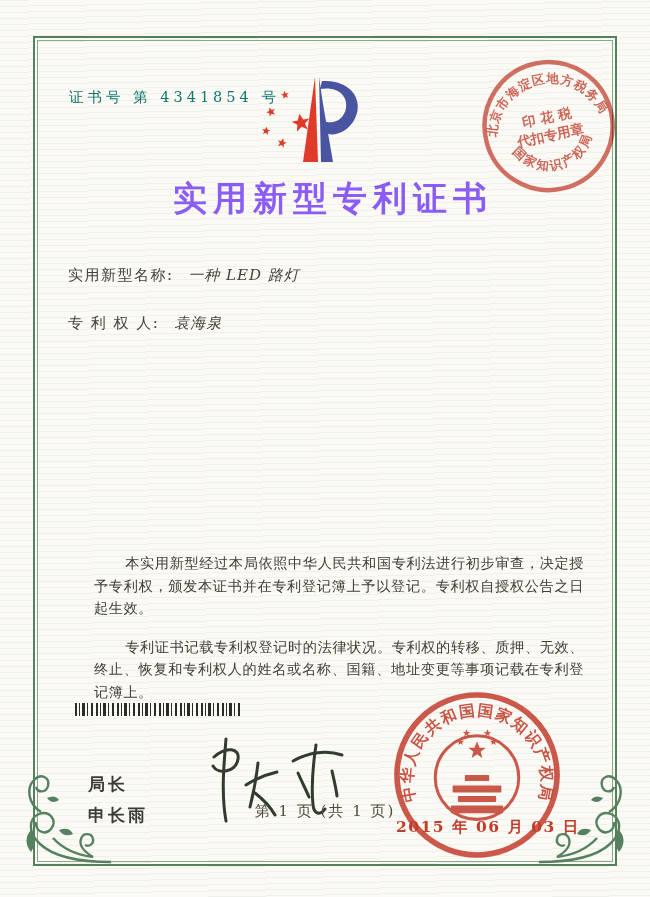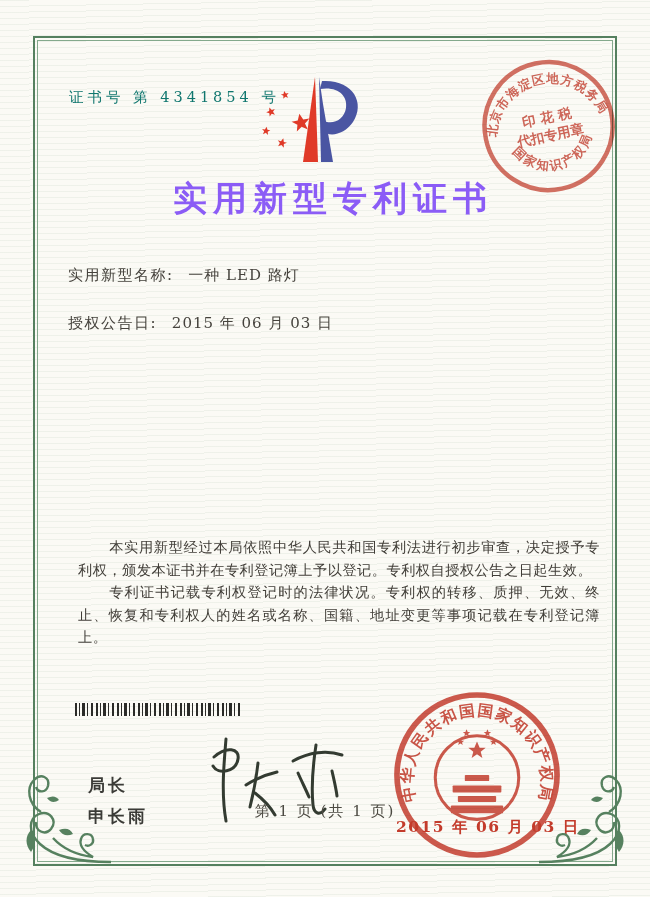--- a/index.html
+++ b/index.html
@@ -33,38 +33,38 @@
     mix-blend-mode:multiply;opacity:.9;
   }
   .title{
     position:absolute;left:8px;top:176px;width:100%;
     text-align:center;font-size:34px;font-weight:700;
     letter-spacing:6px;color:#8b5cf6;
   }
   .fields{position:absolute;left:68px;top:266px;}
   .field-row{height:20px;margin-bottom:28px;font-size:15px;color:#45423c;white-space:nowrap;}
   .f-label{letter-spacing:1.5px;}
-  .f-value{margin-left:10px;letter-spacing:1px;}
+  .f-value{margin-left:10px;letter-spacing:1px;font-style:italic;}
   .body-text{
     position:absolute;left:78px;top:536px;width:522px;
     font-size:14.2px;line-height:22.5px;text-align:justify;color:#403d37;
   }
-  .body-text p{margin:0;text-indent:2.2em;letter-spacing:.5px;}
+  .body-text p{margin:16px;text-indent:2.2em;letter-spacing:.5px;}
   .barcode{
     position:absolute;left:75px;top:703px;width:168px;height:13px;
     background:repeating-linear-gradient(90deg,
       #2b2b28 0 2px, transparent 2px 4px,
       #2b2b28 4px 5px, transparent 5px 7px,
       #2b2b28 7px 10px, transparent 10px 12px,
       #2b2b28 12px 13px, transparent 13px 16px,
       #2b2b28 16px 18px, transparent 18px 21px);
   }
   .signatory{
     position:absolute;left:88px;top:770px;
-    font-family:Liberation Serif, serif;
+    font-family:Liberation Mono, monospace;
     font-size:17px;font-weight:700;color:#3b3b37;line-height:31px;
     letter-spacing:3px;
   }
   .signature{position:absolute;left:198px;top:733px;}
   .office-seal{
     position:absolute;left:390px;top:688px;
     mix-blend-mode:multiply;opacity:.93;
   }
   .seal-date{
     position:absolute;left:396px;top:817px;
@@ -131,22 +131,22 @@
 </div>
 
 <div class="title">实用新型专利证书</div>
 
 <div class="fields">
   <div class="field-row">
     <span class="f-label">实用新型名称:</span>
     <span class="f-value">一种 LED 路灯</span>
   </div>
   <div class="field-row">
-    <span class="f-label">授权公告日:</span>
-    <span class="f-value">2015 年 06 月 03 日</span>
+    <span class="f-label">专 利 权 人:</span>
+    <span class="f-value">袁海泉</span>
   </div>
 </div>
 
 <div class="body-text">
   <p>本实用新型经过本局依照中华人民共和国专利法进行初步审查，决定授予专利权，颁发本证书并在专利登记簿上予以登记。专利权自授权公告之日起生效。</p>
   <p>专利证书记载专利权登记时的法律状况。专利权的转移、质押、无效、终止、恢复和专利权人的姓名或名称、国籍、地址变更等事项记载在专利登记簿上。</p>
 </div>
 
 <div class="barcode"></div>
 

